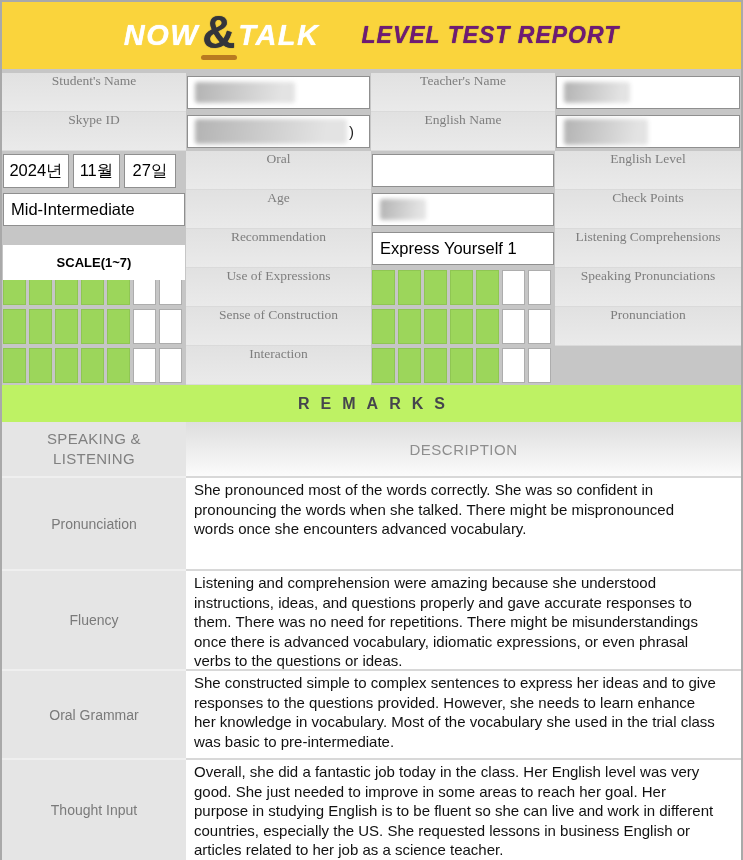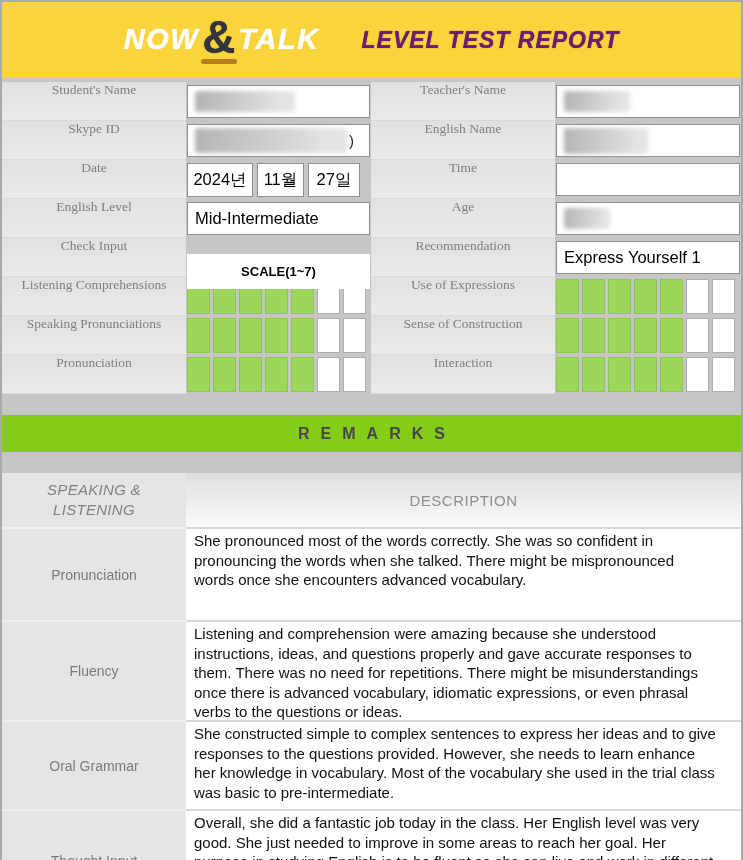--- a/index.html
+++ b/index.html
@@ -3,21 +3,21 @@
 <meta charset="utf-8">
 <style>
   * { margin:0; padding:0; box-sizing:border-box; }
   html,body { background:#9a9a9a; }
   body { font-family:"Liberation Sans","DejaVu Sans",sans-serif; }
 
   .page{ position:relative; width:743px; height:860px; background:#C6C6C6;
          border:2px solid #A9A9A9; border-bottom:none; overflow:hidden; }
 
   
-  .hdr{ height:76px; background:#FAD43C; display:flex; align-items:center;
+  .hdr{ height:67px; background:#FAD43C; display:flex; align-items:center;
         justify-content:center; margin-bottom:4px; }
   .logo{ display:flex; align-items:center; }
   .logo .now,.logo .talk{ color:#ffffff; font-size:29px; font-weight:900;
         font-style:italic; letter-spacing:1.5px; text-shadow:0 0 1px #fff; }
   .amp-wrap{ position:relative; margin:0 3px; }
   .amp{ color:#34353B; font-size:46px; font-weight:900; line-height:.8;
         display:block; transform:translateY(-3px); text-shadow:0 0 1px #34353B; }
   .amp-line{ position:absolute; left:50%; transform:translateX(-50%);
         bottom:-6px; width:36px; height:5px; border-radius:3px; background:#B97A20; }
   .rtitle{ margin-left:42px; color:#701a75; font-size:23px; font-weight:900;
@@ -50,30 +50,30 @@
   .blob.english-name{ width:84px; height:26px; }
   .blob.age{ width:46px; height:21px; }
   .suffix{ margin-left:2px; color:#222; font-size:15px; }
 
   .cells{ display:flex; align-items:center; padding-left:1px; }
   .scale-row{ display:flex; gap:3px; }
   .sq{ width:23px; height:35px; background:#fff; border:1px solid #ADADAD; }
   .sq.on{ background:#9CD65B; border-color:#8FC653; }
 
   
-  .rem-bar{ height:37px; margin:21px 0; background:#84cc16; display:flex;
+  .rem-bar{ height:37px; margin:0 0; background:#bef264; display:flex;
         align-items:center; justify-content:center; }
   .rem-title{ font-size:16px; font-weight:600; letter-spacing:11px;
         padding-left:11px; color:#45454D; }
 
   
   .rem-head{ display:grid; grid-template-columns:184px 1fr; height:54px; }
   .rh-left{ background:#E5E5E5; display:flex; align-items:center; justify-content:center;
         text-align:center; color:#808080; font-size:15px; letter-spacing:.3px;
-        padding:0 30px; line-height:20px;font-style:italic; }
+        padding:0 30px; line-height:20px; }
   .rh-right{ background:linear-gradient(#DEDEDE,#FBFBFB); display:flex;
         align-items:center; justify-content:center; color:#8E8E8E; font-size:15px;
         letter-spacing:.5px; }
   #remarks-body{ display:grid; grid-template-columns:184px 1fr;
         grid-template-rows:93px 100px 89px auto; height:381px; }
   .r-lbl{ background:#E5E5E5; border-top:2px solid #EFEFEF; display:flex;
         align-items:center; justify-content:center; color:#7A7A7A; font-size:14px; }
   .r-desc{ background:#fff; border-top:2px solid #D8D8D8; padding:2px 24px 0 8px;
         font-size:15px; line-height:19.6px; color:#111; }
 </style>
@@ -121,30 +121,27 @@
         </div>
       </div>
       <div class="lbl">
         <span>English Name</span>
       </div>
       <div class="inp">
         <div class="box">
           <div class="blob english-name"></div>
         </div>
       </div>
-      <div class="lbl">
-        <span>Date</span>
-      </div>
       <div class="inp">
         <div class="date-box">2024년</div>
         <div class="date-box">11월</div>
         <div class="date-box">27일</div>
       </div>
       <div class="lbl">
-        <span>Time</span>
+        <span>Oral</span>
       </div>
       <div class="inp">
         <div class="box"></div>
       </div>
       <div class="lbl">
         <span>English Level</span>
       </div>
       <div class="inp">
         <div class="box">
           <span>Mid-Intermediate</span>
@@ -152,21 +149,21 @@
       </div>
       <div class="lbl">
         <span>Age</span>
       </div>
       <div class="inp">
         <div class="box">
           <div class="blob age"></div>
         </div>
       </div>
       <div class="lbl">
-        <span>Check Input</span>
+        <span>Check Points</span>
       </div>
       <div class="inp">
         <div class="box scale">
           <span>SCALE(1~7)</span>
         </div>
       </div>
       <div class="lbl">
         <span>Recommendation</span>
       </div>
       <div class="inp">

